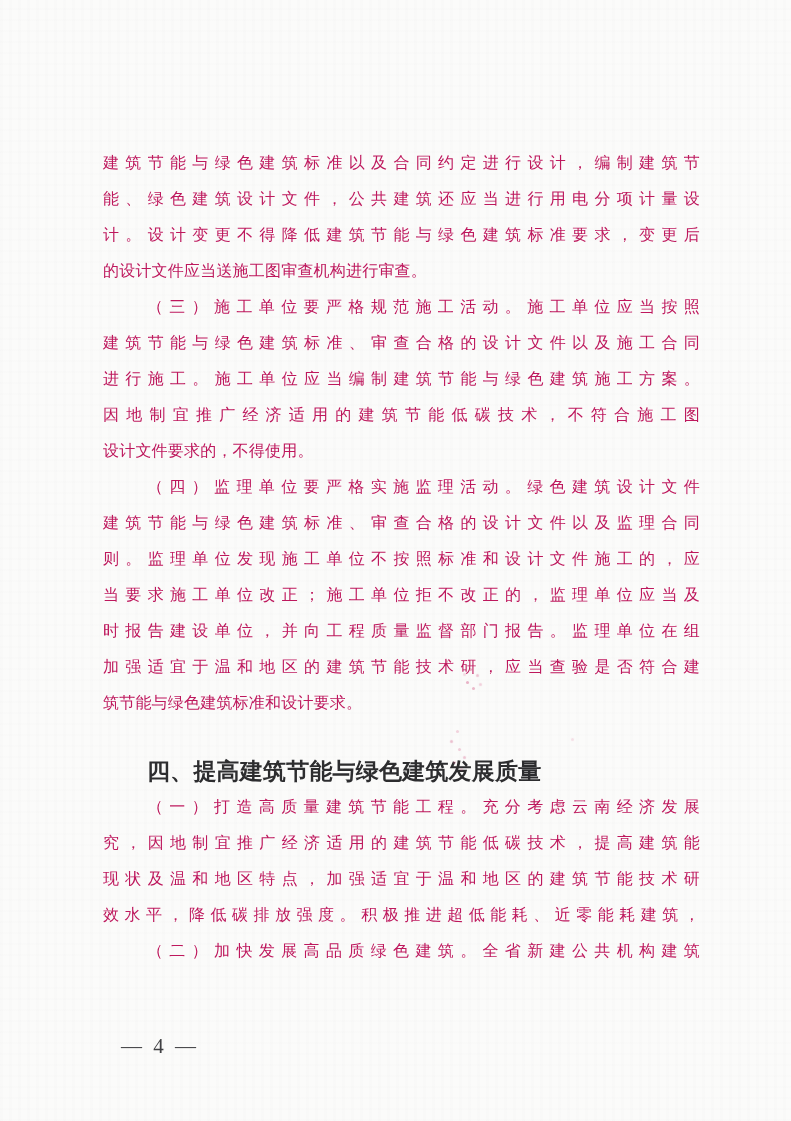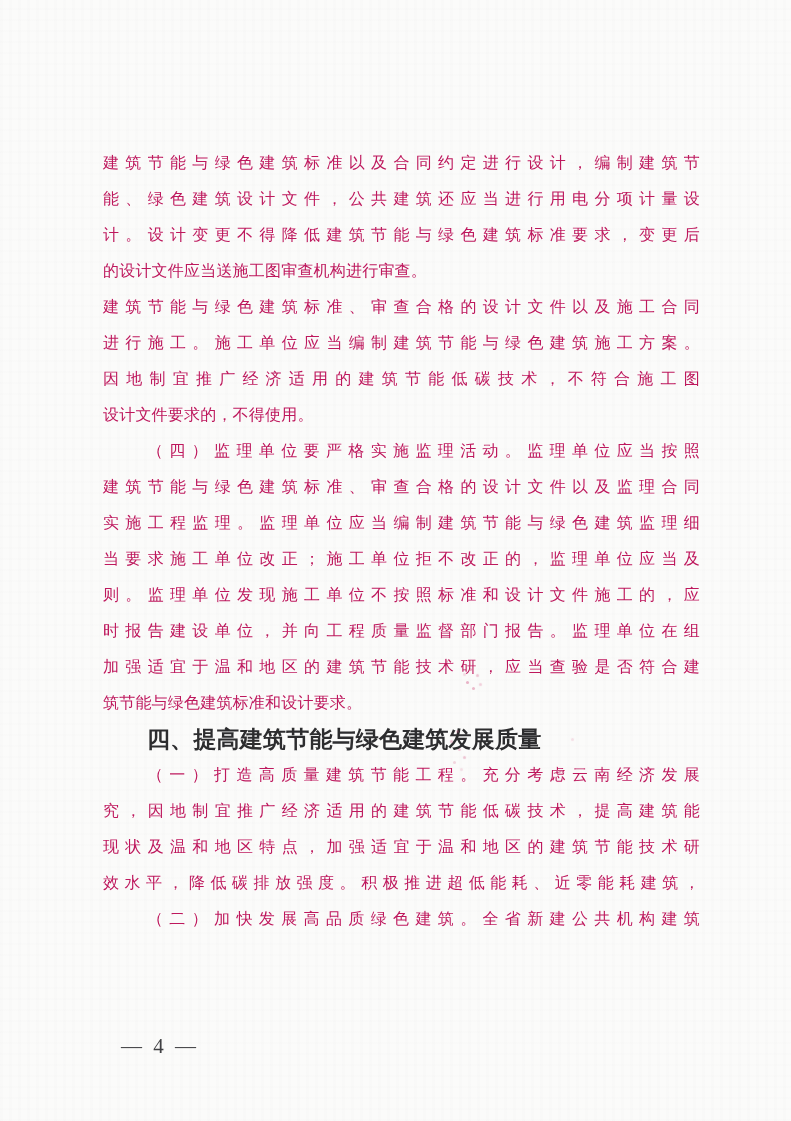--- a/index.html
+++ b/index.html
@@ -51,20 +51,21 @@
     text-align: center;
     text-align-last: left;
   }
   .line.heading {
     font-family: "DejaVu Sans", "Liberation Sans", sans-serif;
     font-weight: 700;
     font-size: 23px;
     color: #2d2d2f;
     text-align: left;
     text-align-last: left;
+    margin-top: 32px;
   }
   .page-number {
     position: absolute;
     left: 121px;
     top: 1028px;
     height: 36px;
     line-height: 36px;
     font-size: 21px;
     letter-spacing: 3px;
     color: #404043;
@@ -98,29 +99,29 @@
 </head>
 <body>
 
 <div class="scan-texture"></div>
 
 <div class="text-block">
     <div class="line">建筑节能与绿色建筑标准以及合同约定进行设计，编制建筑节</div>
     <div class="line">能、绿色建筑设计文件，公共建筑还应当进行用电分项计量设</div>
     <div class="line">计。设计变更不得降低建筑节能与绿色建筑标准要求，变更后</div>
     <div class="line last">的设计文件应当送施工图审查机构进行审查。</div>
+    <div class="line indent">（三）施工单位要严格规范施工活动。施工单位应当按照</div>
     <div class="line">建筑节能与绿色建筑标准、审查合格的设计文件以及施工合同</div>
     <div class="line">进行施工。施工单位应当编制建筑节能与绿色建筑施工方案。</div>
     <div class="line">因地制宜推广经济适用的建筑节能低碳技术，不符合施工图</div>
     <div class="line last">设计文件要求的，不得使用。</div>
-    <div class="line indent">（四）监理单位要严格实施监理活动。监理单位应当按照</div>
+    <div class="line indent">（四）监理单位要严格实施监理活动。绿色建筑设计文件</div>
     <div class="line">建筑节能与绿色建筑标准、审查合格的设计文件以及监理合同</div>
-    <div class="line">实施工程监理。监理单位应当编制建筑节能与绿色建筑监理细</div>
+    <div class="line">则。监理单位发现施工单位不按照标准和设计文件施工的，应</div>
     <div class="line">当要求施工单位改正；施工单位拒不改正的，监理单位应当及</div>
-    <div class="line">则。监理单位发现施工单位不按照标准和设计文件施工的，应</div>
     <div class="line">时报告建设单位，并向工程质量监督部门报告。监理单位在组</div>
     <div class="line">加强适宜于温和地区的建筑节能技术研，应当查验是否符合建</div>
     <div class="line last">筑节能与绿色建筑标准和设计要求。</div>
     <div class="line heading indent last">四、提高建筑节能与绿色建筑发展质量</div>
     <div class="line indent">（一）打造高质量建筑节能工程。充分考虑云南经济发展</div>
     <div class="line">究，因地制宜推广经济适用的建筑节能低碳技术，提高建筑能</div>
     <div class="line">现状及温和地区特点，加强适宜于温和地区的建筑节能技术研</div>
     <div class="line">效水平，降低碳排放强度。积极推进超低能耗、近零能耗建筑，</div>
     <div class="line indent">（二）加快发展高品质绿色建筑。全省新建公共机构建筑</div>
   </div>

